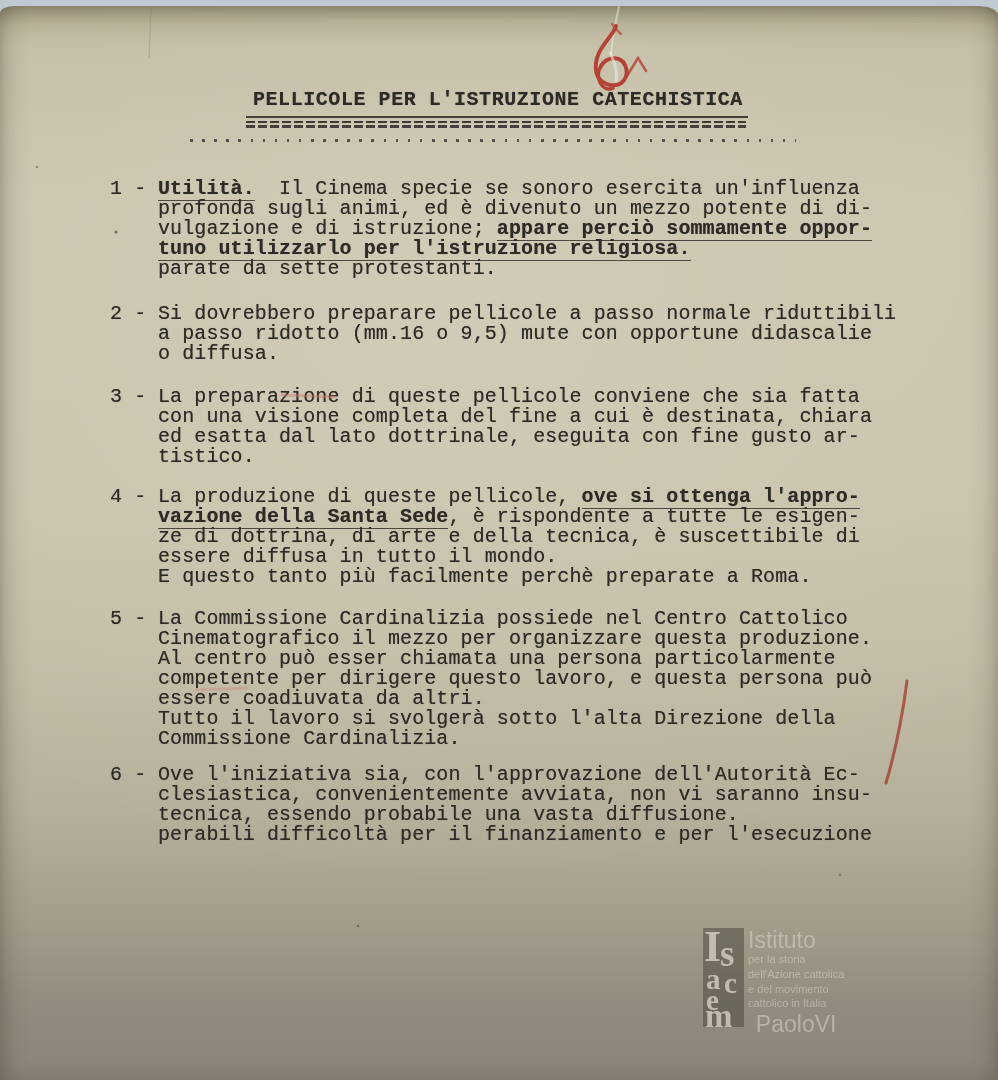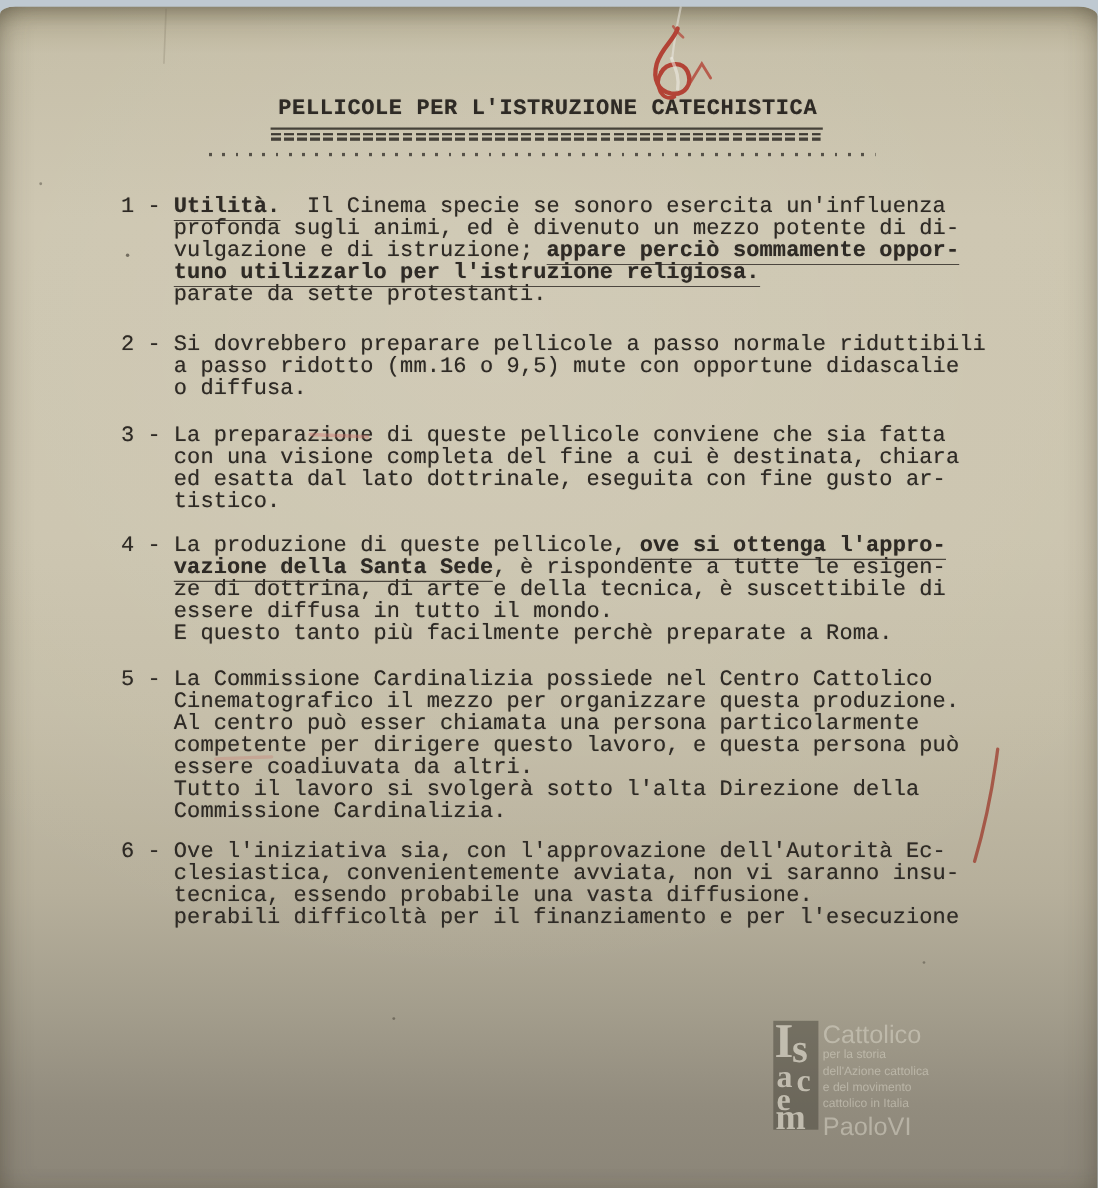--- a/index.html
+++ b/index.html
@@ -68,21 +68,21 @@
   .wm-l2{left:3px;top:37px;font-size:29px;}
   .wm-l3{left:21px;top:41px;font-size:29px;}
   .wm-l4{left:3px;top:58px;font-size:29px;}
   .wm-l5{left:2px;top:72px;font-size:33px;letter-spacing:-2px;}
   .wm-text{
     margin-left:4px;font-family:"Liberation Sans","DejaVu Sans",sans-serif;
     color:rgba(219,214,202,0.52);white-space:nowrap;
   }
   .wm-big{font-size:23px;line-height:24px;}
   .wm-small{font-size:11px;line-height:14.8px;}
-  .wm-big2{font-size:23px;line-height:25px;margin-top:1px;}
+  .wm-big2{font-size:23px;line-height:25px;margin-top:1px;text-align:center;}
 </style>
 </head>
 <body>
 
 <div class="sheet"></div>
 
 <div class="title-wrap">
   <span class="doc-title">PELLICOLE PER L'ISTRUZIONE CATECHISTICA</span>
   <div class="rule-eq"></div>
   <div class="rule-eq second"></div>
@@ -179,20 +179,20 @@
 <div class="watermark">
   <div class="wm-square">
     <span class="wm-l0">I</span>
     <span class="wm-l1">s</span>
     <span class="wm-l2">a</span>
     <span class="wm-l3">c</span>
     <span class="wm-l4">e</span>
     <span class="wm-l5">m</span>
   </div>
   <div class="wm-text">
-    <div class="wm-big">Cattolico</div>
+    <div class="wm-big">Istituto</div>
     <div class="wm-small">per la storia</div>
     <div class="wm-small">dell'Azione cattolica</div>
     <div class="wm-small">e del movimento</div>
     <div class="wm-small">cattolico in Italia</div>
     <div class="wm-big2">PaoloVI</div>
   </div>
 </div>
 
 </body></html>

